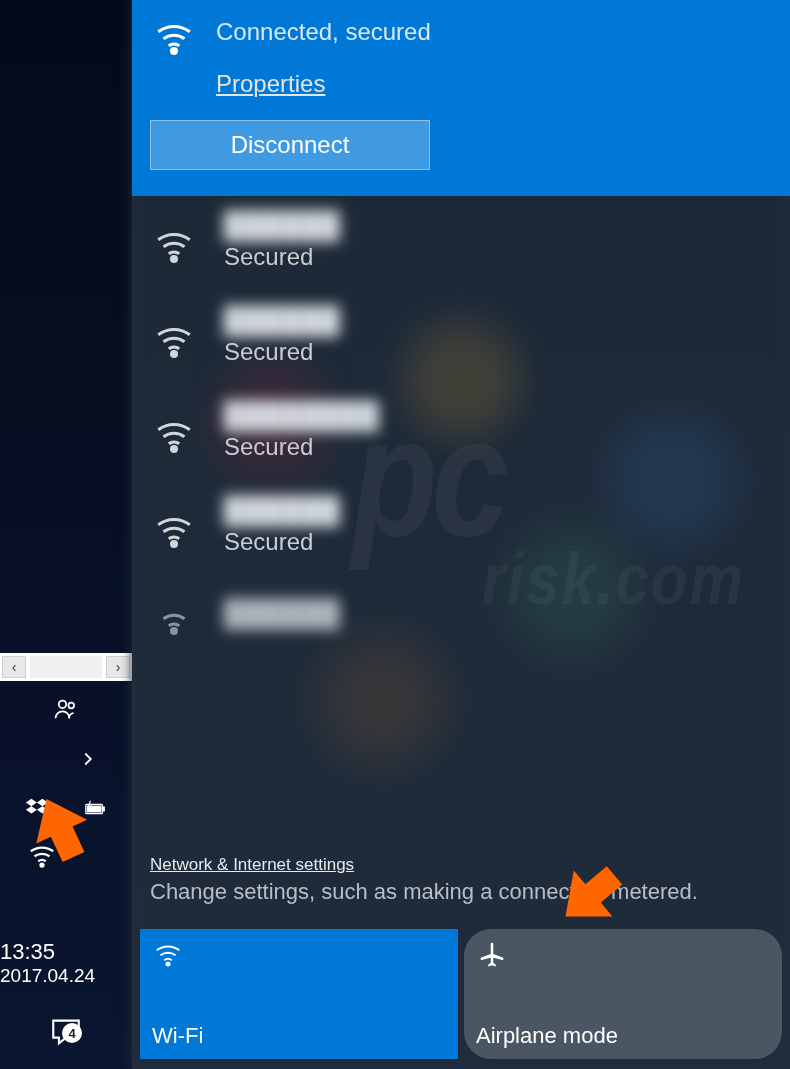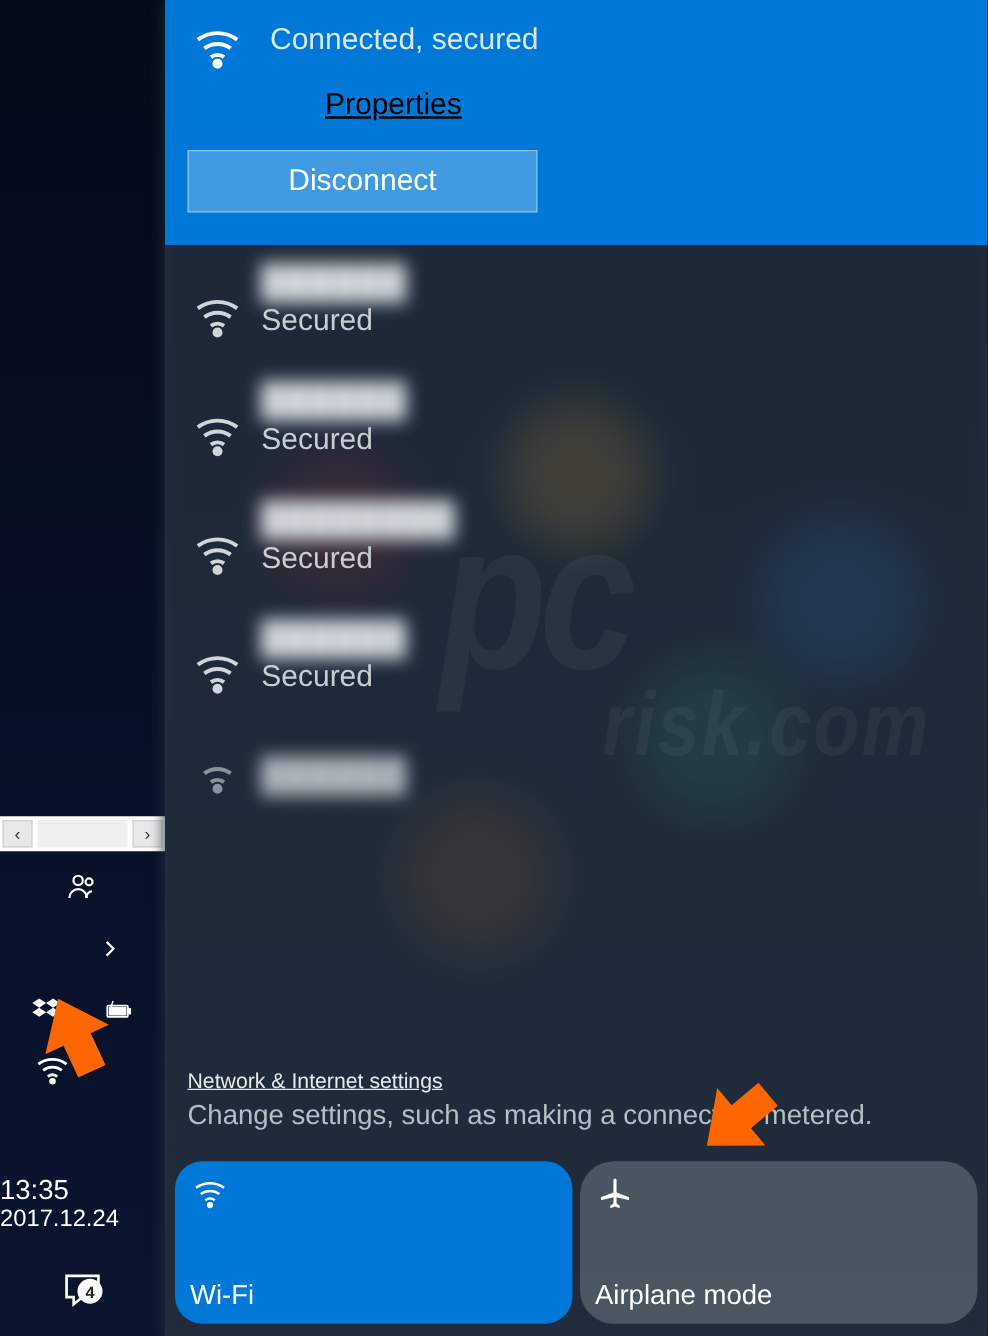--- a/index.html
+++ b/index.html
@@ -105,38 +105,38 @@
 }
 .flyout-content { position: relative; z-index: 1; height: 100%; display: flex; flex-direction: column; }
 .conn-network {
   background: #0078d7;
   padding: 16px 18px 26px;
 }
 .net-row { display: flex; align-items: flex-start; gap: 18px; }
 .wifi-glyph { width: 48px; height: 40px; flex-shrink: 0; }
 .net-name { font-size: 27px; font-weight: 400; color: #fff; }
 .net-status { font-size: 24px; color: #d9e8f6; margin-top: 2px; }
-.net-props { font-size: 24px; color: #000000; text-decoration: underline; margin-top: 24px; display: inline-block; margin-left: 44px; }
+.net-props { font-size: 24px; color: #e5e5e5; text-decoration: underline; margin-top: 24px; display: inline-block; }
 .disconnect-row { display: flex; margin-top: 22px; padding-right: 4px; }
 .disconnect-btn {
   background: rgba(255,255,255,0.25);
   border: 1px solid rgba(255,255,255,0.4);
   color: #fff;
   font-size: 24px;
   padding: 10px 0;
   width: 280px;
   text-align: center;
 }
 .net-list {
   flex: 1;
   overflow: hidden;
   padding: 14px 18px 0;
   background: rgba(30,40,55,0.55);
 }
-.net-item { display: flex; align-items: flex-end; gap: 11px; margin-bottom: 34px; }
+.net-item { display: flex; align-items: center; gap: 26px; margin-bottom: 34px; }
 .net-item .wifi-glyph { margin-top: 6px; }
 .net-item-name {
   font-size: 26px;
   color: #d8dde2;
   filter: blur(7px);
   user-select: none;
   letter-spacing: 1px;
 }
 .net-item-sub { font-size: 24px; color: #c8cdd2; margin-top: 2px; }
 .settings-section {
@@ -156,21 +156,21 @@
 .tiles { display: flex; gap: 6px; padding: 8px 8px 10px; background: rgba(30,40,55,0.55); }
 .tile {
   flex: 1;
   height: 130px;
   padding: 10px 12px;
   display: flex;
   flex-direction: column;
   justify-content: space-between;
   color: #fff;
 }
-.tile.active { background: #0078d7; border-radius: 22px; }
+.tile.active { background: #0078d7; }
 .tile.inactive { background: rgba(140,150,160,0.4); border-radius: 27px; }
 .tile-icon { height: 34px; }
 .tile-label { font-size: 22px; font-weight: 400; }
 .arrow-annot {
   position: absolute;
   z-index: 10;
   pointer-events: none;
 }
 .arrow-annot svg { display: block; }
 .watermark {
@@ -232,21 +232,21 @@
           <path d="M3 9a15 15 0 0 1 18 0"></path>
           <path d="M6 13a10 10 0 0 1 12 0"></path>
           <path d="M9 17a5 5 0 0 1 6 0"></path>
           <circle cx="12" cy="20" r="1.2" fill="#fff"></circle>
         </svg>
     </div>
     <div style="height:28px;"></div>
   </div>
   <div class="clock-block">
     <div class="clock-time">13:35</div>
-    <div class="clock-date">2017.12.24</div>
+    <div class="clock-date">2017.04.24</div>
   </div>
   <div class="action-center">
     <svg viewBox="0 0 24 24" width="34" height="34" fill="none" stroke="#fff" stroke-width="1.5">
         <path d="M3 4h18v12H12l-5 4v-4H3z"></path>
       </svg>
     <div class="badge">4</div>
   </div>
 </div>
 
 <div class="flyout">

